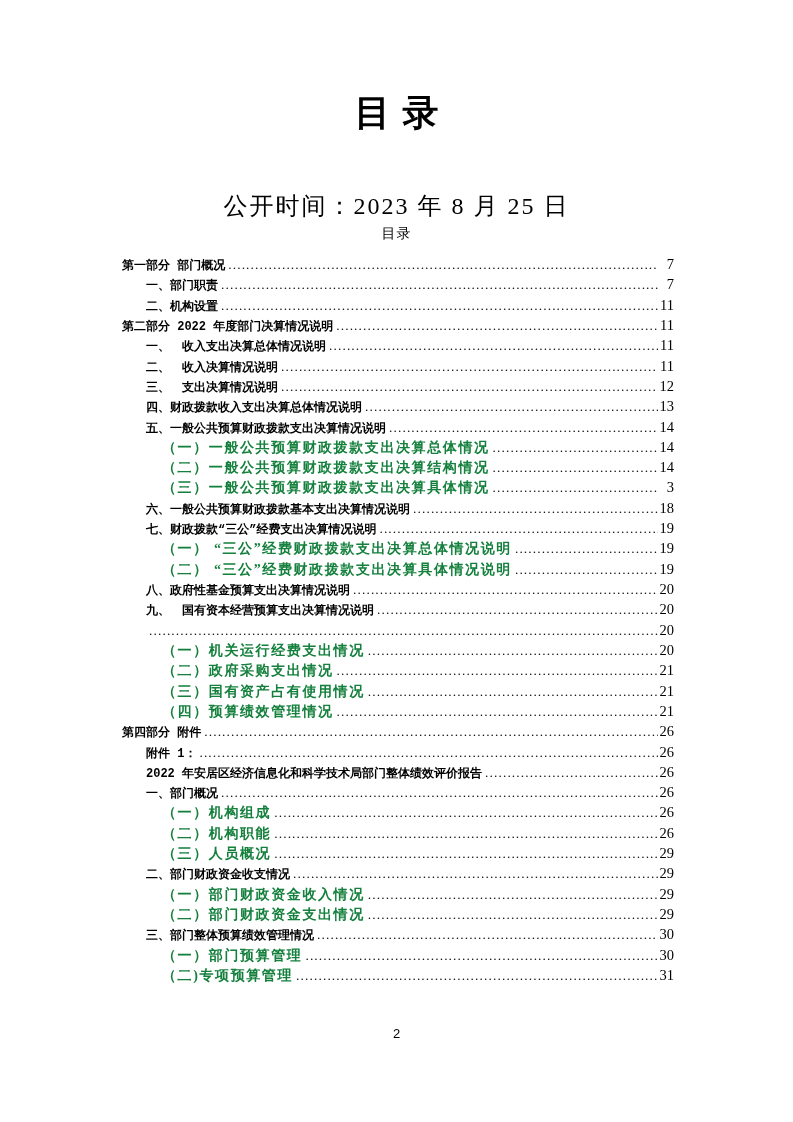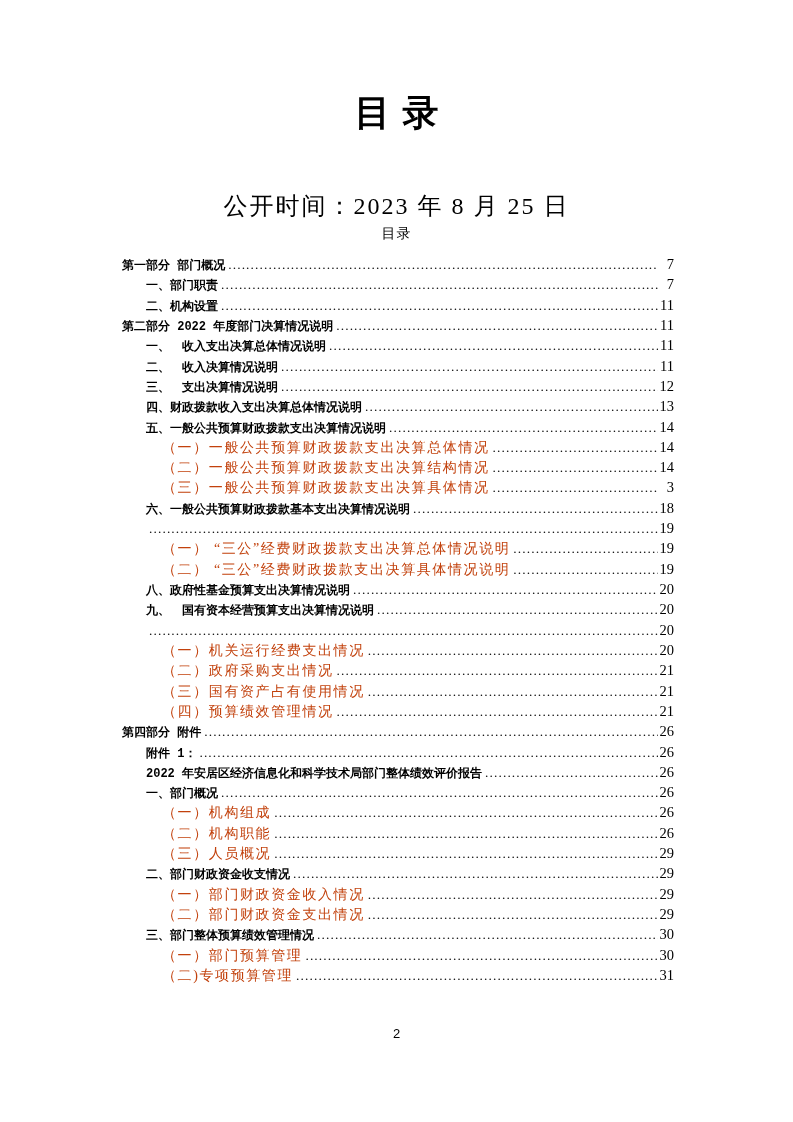--- a/index.html
+++ b/index.html
@@ -63,24 +63,24 @@
   .toc-row.lv2 { padding-left: 40px; }
   .toc-row.part .toc-text,
   .toc-row.item .toc-text {
     font-family: Liberation Mono, monospace;
     font-weight: 700;
     font-size: 12px;
     color: #000000;
   }
   .toc-row.sub .toc-text {
     font-family: "Liberation Serif", serif;
-    font-weight: 400;
+    font-weight: 700;
     font-size: 14px;
     letter-spacing: 1.6px;
-    color: #c2410c;
+    color: #15803d;
   }
   .toc-text {
     flex: 0 0 auto;
   }
   .toc-dots {
     flex: 1 1 auto;
     overflow: hidden;
     white-space: nowrap;
     margin: 0 2px 0 3px;
     min-width: 8px;
@@ -180,20 +180,21 @@
         <span class="toc-text">（三）一般公共预算财政拨款支出决算具体情况</span>
         <span class="toc-dots"></span>
         <span class="toc-page">3</span>
       </div>
       <div class="toc-row lv1 item">
         <span class="toc-text">六、一般公共预算财政拨款基本支出决算情况说明</span>
         <span class="toc-dots"></span>
         <span class="toc-page">18</span>
       </div>
       <div class="toc-row lv1 item">
+        <span class="toc-text">七、财政拨款“三公”经费支出决算情况说明</span>
         <span class="toc-dots"></span>
         <span class="toc-page">19</span>
       </div>
       <div class="toc-row lv2 sub">
         <span class="toc-text">（一） “三公”经费财政拨款支出决算总体情况说明</span>
         <span class="toc-dots"></span>
         <span class="toc-page">19</span>
       </div>
       <div class="toc-row lv2 sub">
         <span class="toc-text">（二） “三公”经费财政拨款支出决算具体情况说明</span>

